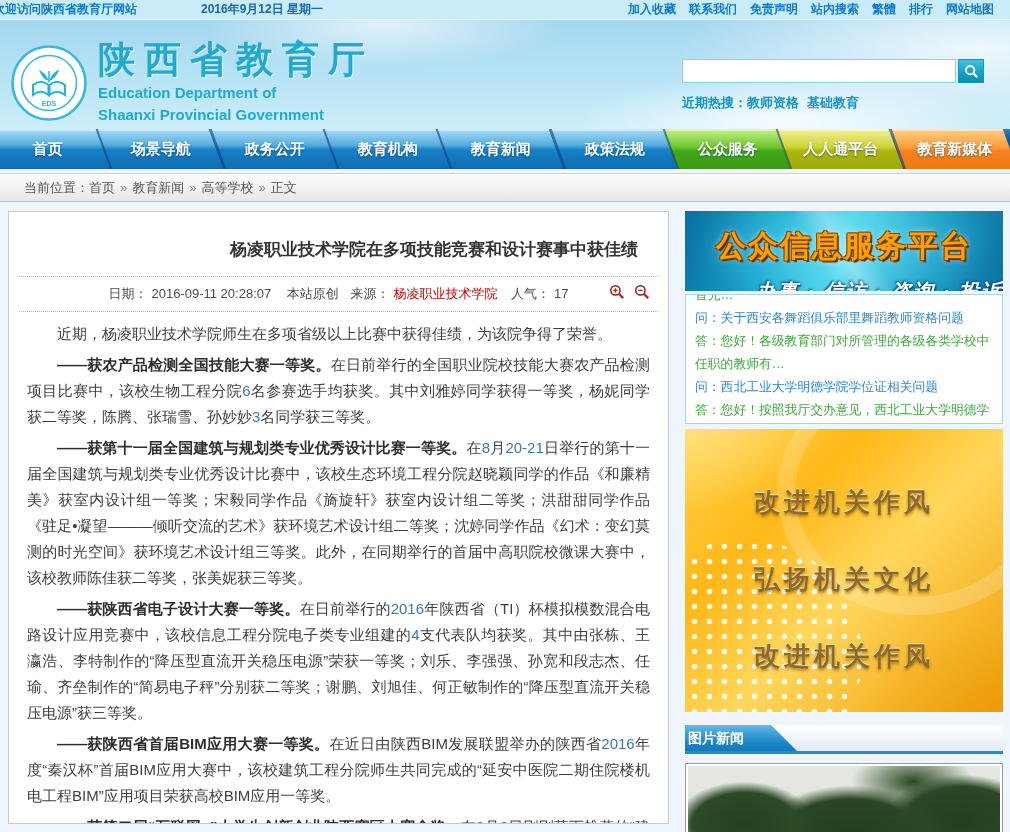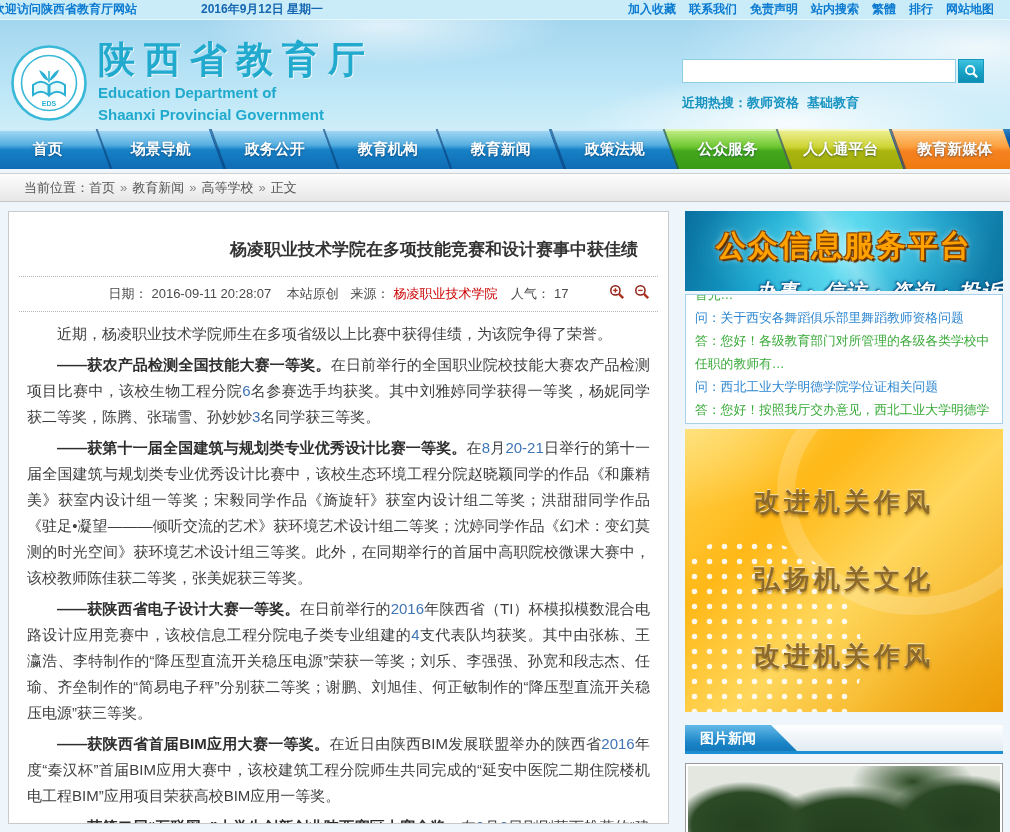--- a/index.html
+++ b/index.html
@@ -96,21 +96,21 @@
     background-image:radial-gradient(circle,#ffffff 2.4px,rgba(255,255,255,0) 3.2px);background-size:15px 15px;opacity:.9;}
   .spirit-swoosh{position:absolute;right:-50px;top:-60px;width:240px;height:210px;border-radius:50%;
     border:18px solid rgba(255,255,255,.18);}
   .spirit-line{position:relative;text-align:center;font-size:26px;font-weight:bold;color:#8d6a2a;letter-spacing:4px;
     text-shadow:0 -1px 0 #f7e6b0,0 2px 3px rgba(110,70,0,.55);}
   .spirit-line:nth-child(3){margin-top:56px;}
   .spirit-line + .spirit-line{margin-top:42px;}
 
   .picture-news{margin-top:13px;}
   .pn-header{position:relative;height:26px;background:linear-gradient(180deg,#ffffff,#e0ebf2);border-bottom:3px solid #1e8fd2;}
-  .pn-tab{position:absolute;left:0;top:0;height:30px;width:112px;box-sizing:border-box;padding-left:15px;
+  .pn-tab{position:absolute;left:0;top:0;height:30px;width:112px;box-sizing:border-box;padding-left:3px;
     background:linear-gradient(180deg,#62b9e8 0%,#1a84c6 60%,#0f74b6 100%);
     clip-path:polygon(0 0,86px 0,112px 26px,0 26px);
     color:#fff;font-size:14px;font-weight:bold;line-height:26px;}
   .pn-photo{margin-top:9px;border:1px solid #9a9a9a;background:#fff;padding:2px;height:130px;cursor:pointer;}
   .tree{height:100%;background-color:#e3e7e0;
     background-image:
       radial-gradient(ellipse 95px 58px at 18% 45%, #24401f 0%, #2c4a26 55%, rgba(44,74,38,0) 74%),
       radial-gradient(ellipse 125px 75px at 52% 60%, #203c1c 0%, #2a4724 60%, rgba(42,71,36,0) 78%),
       radial-gradient(ellipse 105px 62px at 88% 42%, #223e1e 0%, #2b4825 55%, rgba(43,72,37,0) 74%),
       radial-gradient(ellipse 150px 55px at 45% 100%, #1d381a 0%, rgba(29,56,26,0) 82%),

